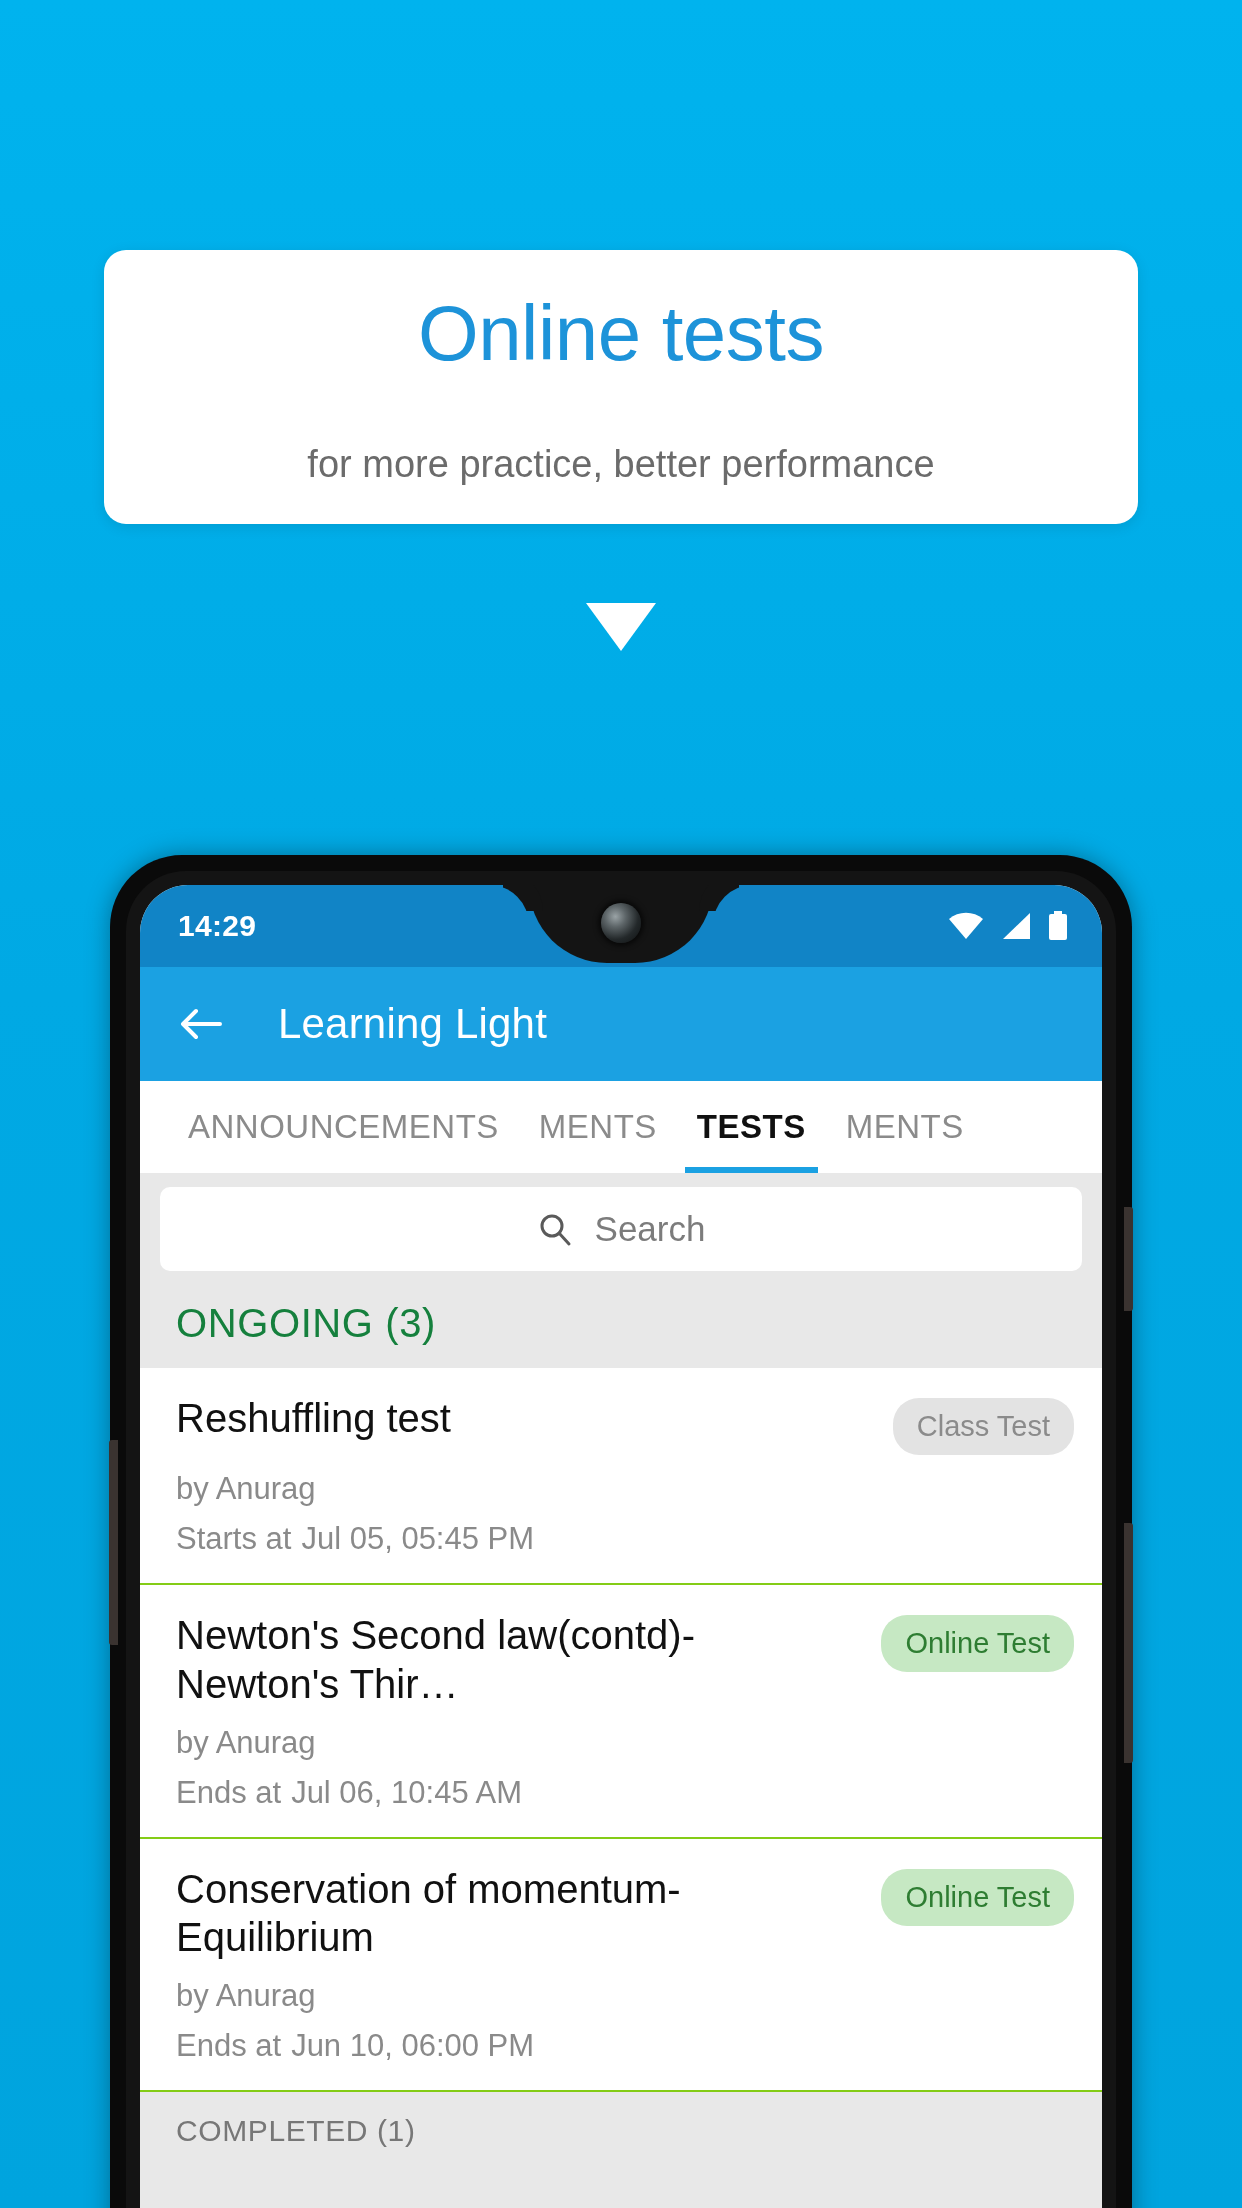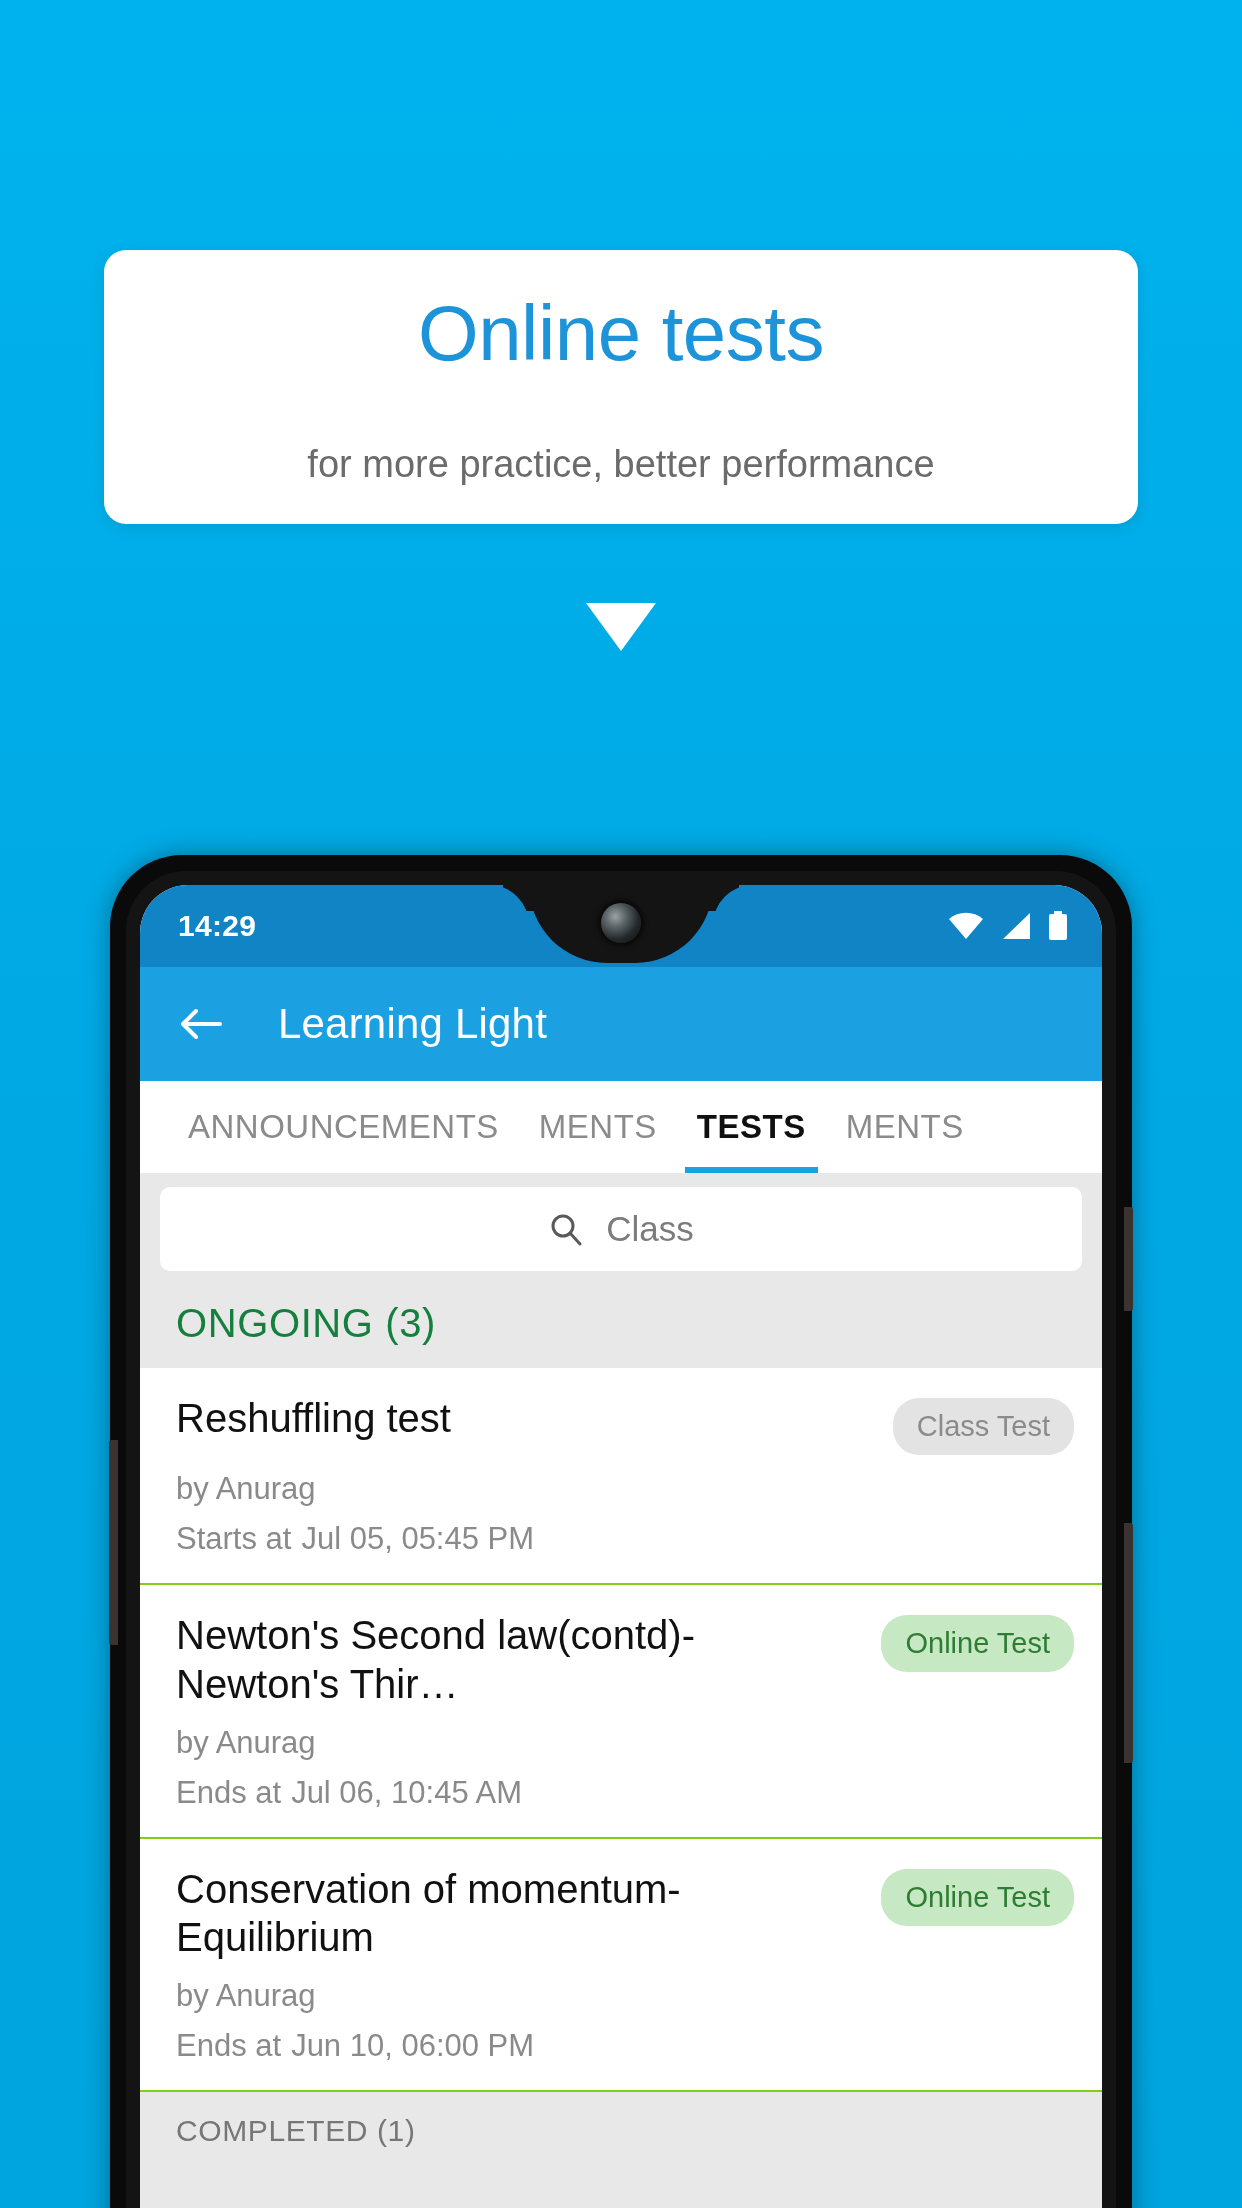--- a/index.html
+++ b/index.html
@@ -357,21 +357,21 @@
         <div class="content">
 
           <div class="search-wrap">
             <div class="search-box">
               <span class="search-ico">
                 <svg width="36" height="36" viewBox="0 0 36 36" aria-hidden="true">
                   <circle cx="15" cy="15" r="10" stroke="#5a5a5a" stroke-width="3" fill="none"></circle>
                   <line x1="22" y1="22" x2="32" y2="33" stroke="#5a5a5a" stroke-width="3" stroke-linecap="round"></line>
                 </svg>
               </span>
-              <span class="search-placeholder">Class</span>
+              <span class="search-placeholder">Search</span>
             </div>
           </div>
 
           <div class="section-header">ONGOING (3)</div>
 
           <div class="list">
 
             <div class="test-item">
               <div class="test-row">
                 <div class="test-title">Reshuffling test</div>

